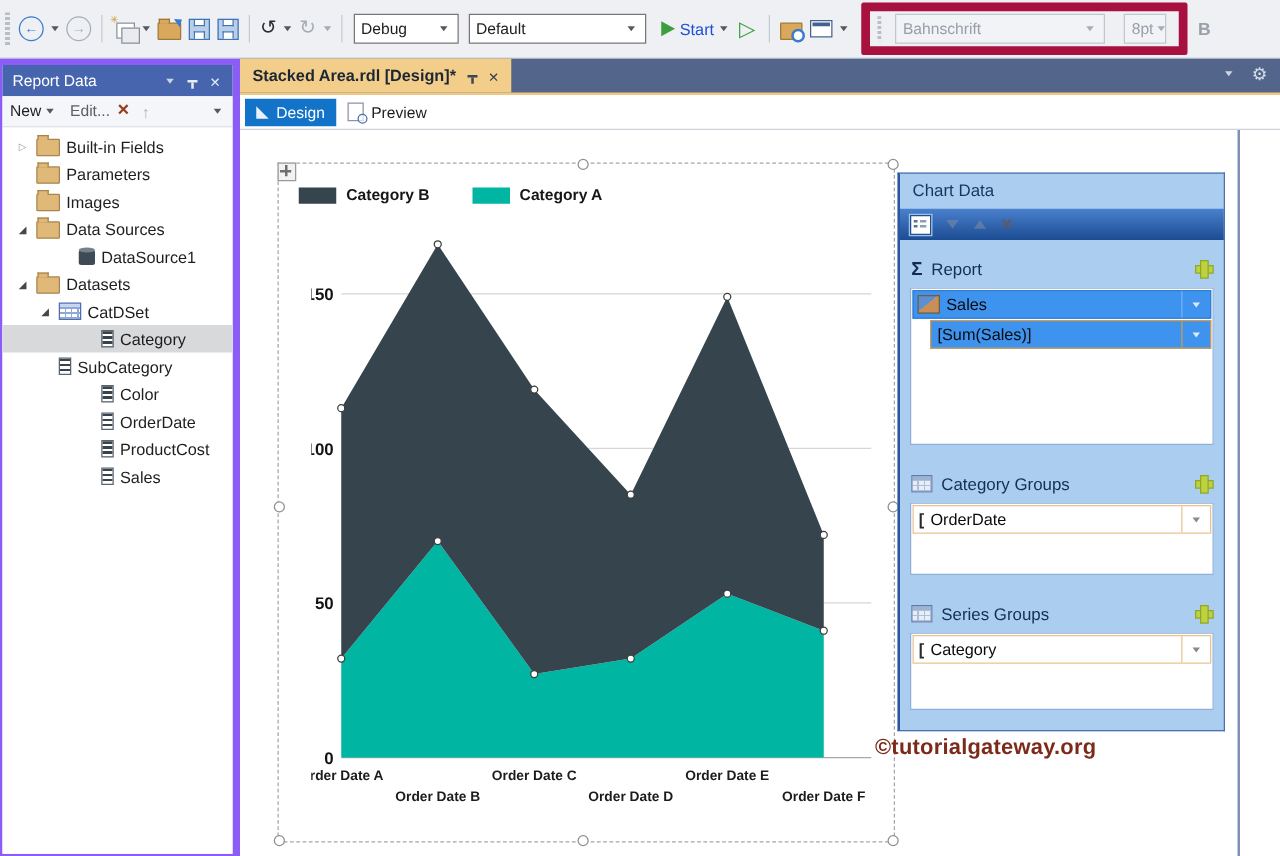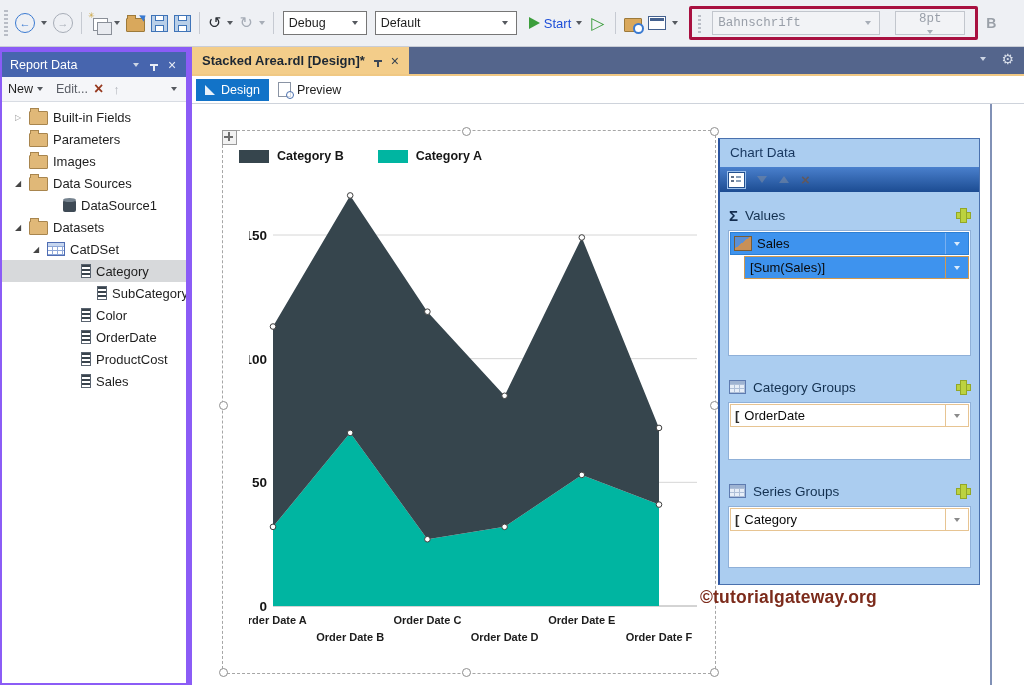--- a/index.html
+++ b/index.html
@@ -17,27 +17,27 @@
   .caret{width:0;height:0;border-left:3.5px solid transparent;border-right:3.5px solid transparent;
          border-top:4px solid #55595f;margin:0 3px;}
   .caret.gray{border-top-color:#a7adb7;}
   .caret.light{border-top-color:#cdd5e4;}
   .sep{width:1px;height:22px;background:#c6cad2;margin:0 5px;}
   .glyph{font-size:16px;line-height:1;color:#2b2f35;}
   .glyph.gray{color:#a7adb7;}
   .combo{height:24px;background:#fff;border:1px solid #767676;display:flex;align-items:center;
          justify-content:space-between;padding:0 5px;font-size:12.5px;color:#1e1e1e;box-sizing:border-box;margin:0 4px;}
   .combo.disabled{background:#f2f3f6;border-color:#c2c6cd;color:#989ea8;}
-  .w84{width:84px;}.w142{width:142px;}.w170{width:168px;}.w52{width:70px;flex-direction:column;}
+  .w84{width:84px;}.w142{width:142px;}.w170{width:168px;}.w52{width:34px;}
   .play-solid{width:0;height:0;border-top:6px solid transparent;border-bottom:6px solid transparent;
               border-left:11px solid #3c9e3c;margin:0 4px 0 8px;}
   .start-label{font-size:13px;color:#1d4ed8;margin-right:2px;}
   .play-outline{color:#3f9e3f;font-size:17px;margin:0 6px;line-height:1;}
-  .font-highlight{display:flex;align-items:flex-end;border:3px solid #b91c1c;border-radius:2px;
-                  padding:2px 6px;margin-left:8px;gap:7px;font-family:Liberation Mono, monospace;}
+  .font-highlight{display:flex;align-items:center;border:7px solid #b91c1c;border-radius:2px;
+                  padding:2px 6px;margin-left:8px;gap:7px;}
   .grip2{width:3px;height:20px;background:repeating-linear-gradient(#b9bdc6 0 2px,transparent 2px 4px);}
   .bold-btn{font-weight:bold;font-size:14px;color:#9aa0a8;margin-left:8px;}
   
   .ic-new{width:13px;height:11px;border:1px solid #8a8f98;background:#fff;position:relative;margin:2px 0 0 3px;}
   .ic-new::before{content:"";position:absolute;left:3px;top:3px;width:13px;height:11px;border:1px solid #8a8f98;background:#e9ebf0;}
   .ic-new::after{content:"✳";position:absolute;left:-6px;top:-8px;font-size:8px;color:#c9a23e;}
   .ic-open{width:17px;height:12px;background:#d9a85c;border:1px solid #9d7a3a;border-radius:1px;position:relative;margin-top:3px;}
   .ic-open::before{content:"";position:absolute;top:-4px;left:0;width:7px;height:3px;background:#d9a85c;border:1px solid #9d7a3a;border-bottom:none;}
   .ic-open::after{content:"";position:absolute;right:-2px;top:-6px;width:0;height:0;
                   border-left:5px solid #3a7ad1;border-top:4px solid transparent;border-bottom:4px solid transparent;transform:rotate(-35deg);}
@@ -353,21 +353,21 @@
         <div class="tree-row" style="padding-left: 28px;">
           <span class="tree-arrow exp">◢</span>
           <span class="ti ic-table"></span>
           <span>CatDSet</span>
         </div>
         <div class="tree-row selected" style="padding-left: 62px;">
           <span class="tree-arrow col"></span>
           <span class="ti ic-field"></span>
           <span>Category</span>
         </div>
-        <div class="tree-row" style="padding-left: 78px;">
+        <div class="tree-row" style="padding-left: 28px;">
           <span class="tree-arrow col"></span>
           <span class="ti ic-field"></span>
           <span>SubCategory</span>
         </div>
         <div class="tree-row" style="padding-left: 62px;">
           <span class="tree-arrow col"></span>
           <span class="ti ic-field"></span>
           <span>Color</span>
         </div>
         <div class="tree-row" style="padding-left: 62px;">
@@ -393,21 +393,21 @@
   <div class="cp-title">Chart Data</div>
   <div class="cp-toolbar">
     <span class="cpt-props"></span>
     <span class="cpt-arr down"></span>
     <span class="cpt-arr up"></span>
     <span class="cpt-x">×</span>
   </div>
 
   <div class="cp-sec-head" style="margin-top:8px;">
     <span class="sigma">Σ</span>
-    <span>Values</span>
+    <span>Report</span>
     <span class="sp"></span>
     <span class="plus"></span>
   </div>
   <div class="cp-list h126">
     <div class="cp-row row-sel">
       <span class="ic-chart"></span>
       <span class="lbl">Sales</span>
       <span class="dd">
           <span class="caret"></span>
         </span>

